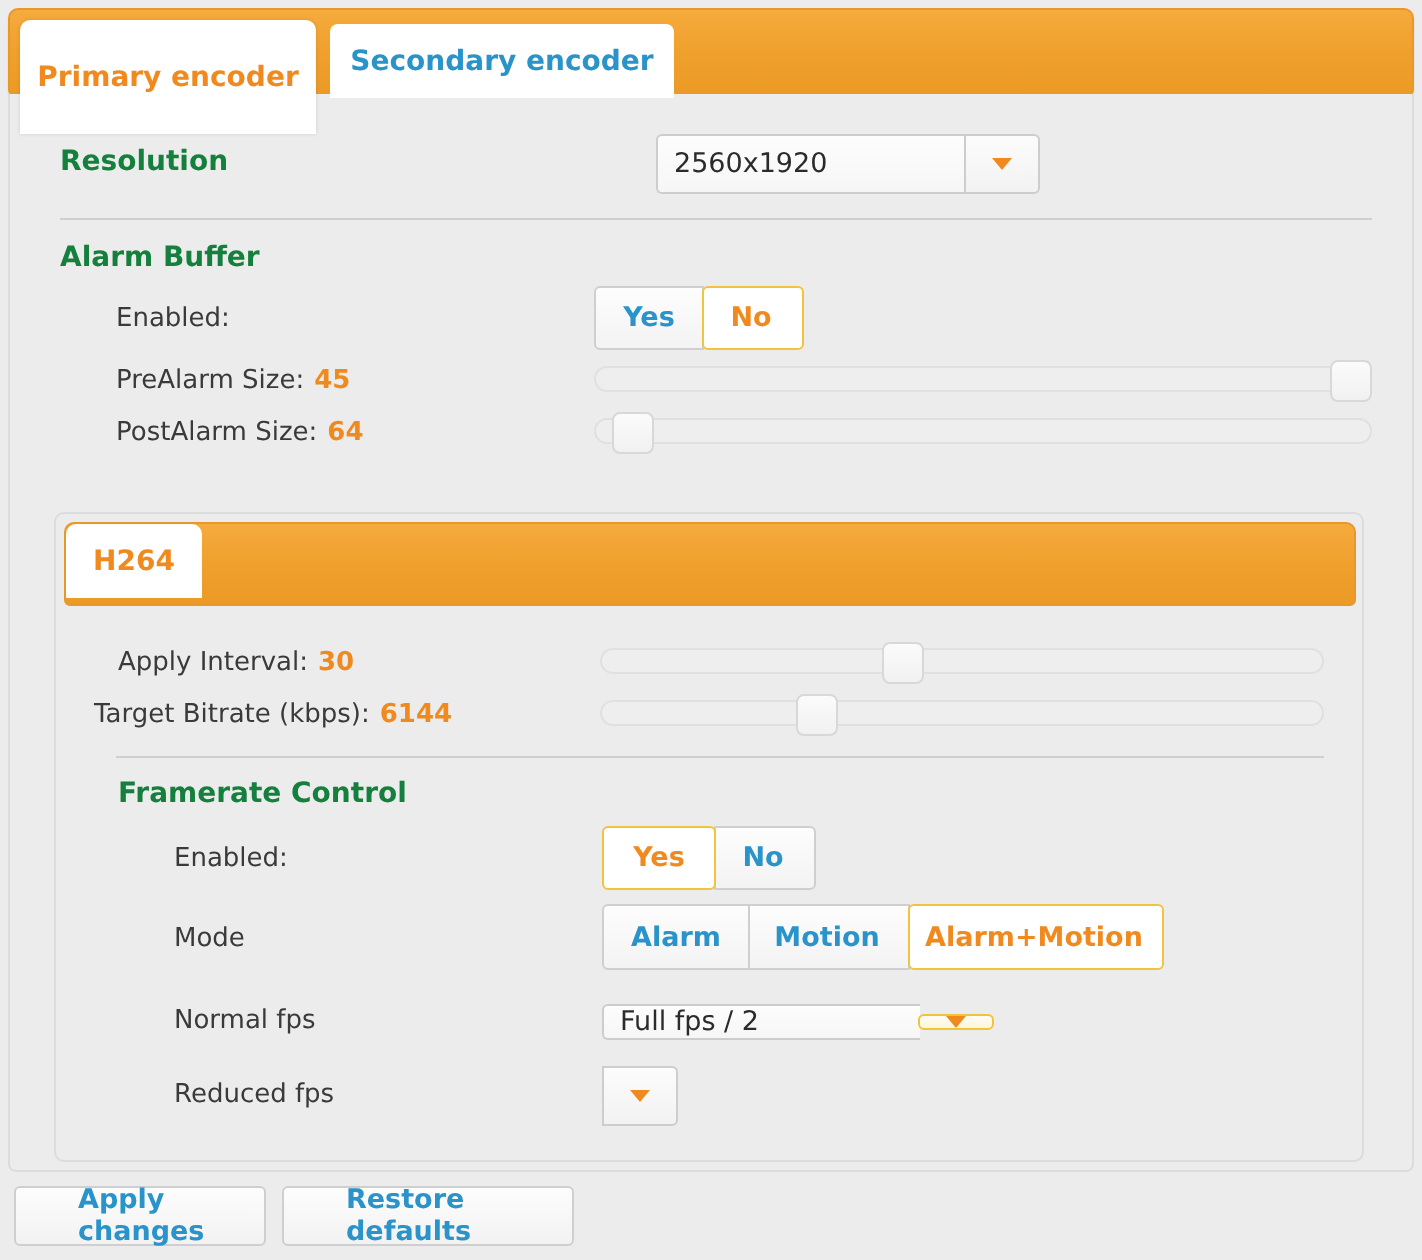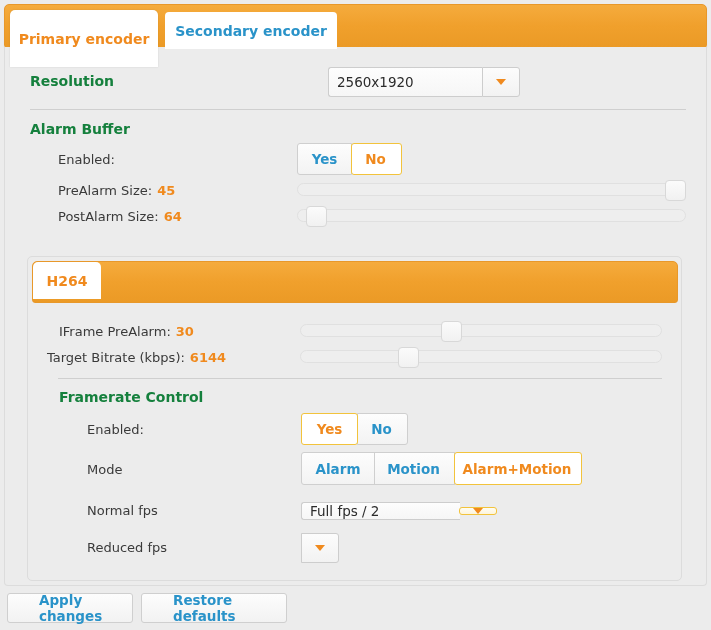--- a/index.html
+++ b/index.html
@@ -320,21 +320,21 @@
     <div class="handle" style="left:9px;"></div>
   </div>
 
   <div class="h264panel" style="left:22px; top:197px;margin-top:12px;">
     <div class="h264bar"></div>
     <div class="h264tab">
       <span>H264</span>
     </div>
 
     <div class="row" style="left:31px; top:67px;">
-      <span class="lbl">IFrame PreAlarm:</span>
+      <span class="lbl">Apply Interval:</span>
       <span class="val-orange" style="margin-left:5px;">30</span>
     </div>
     <div class="slider" style="left:272px; top:64px; width:362px;">
       <div class="track"></div>
       <div class="handle" style="left:141px;"></div>
     </div>
 
     <div class="row" style="left:19px; top:93px;justify-content:flex-end;">
       <span class="lbl">Target Bitrate (kbps):</span>
       <span class="val-orange" style="margin-left:5px;">6144</span>

